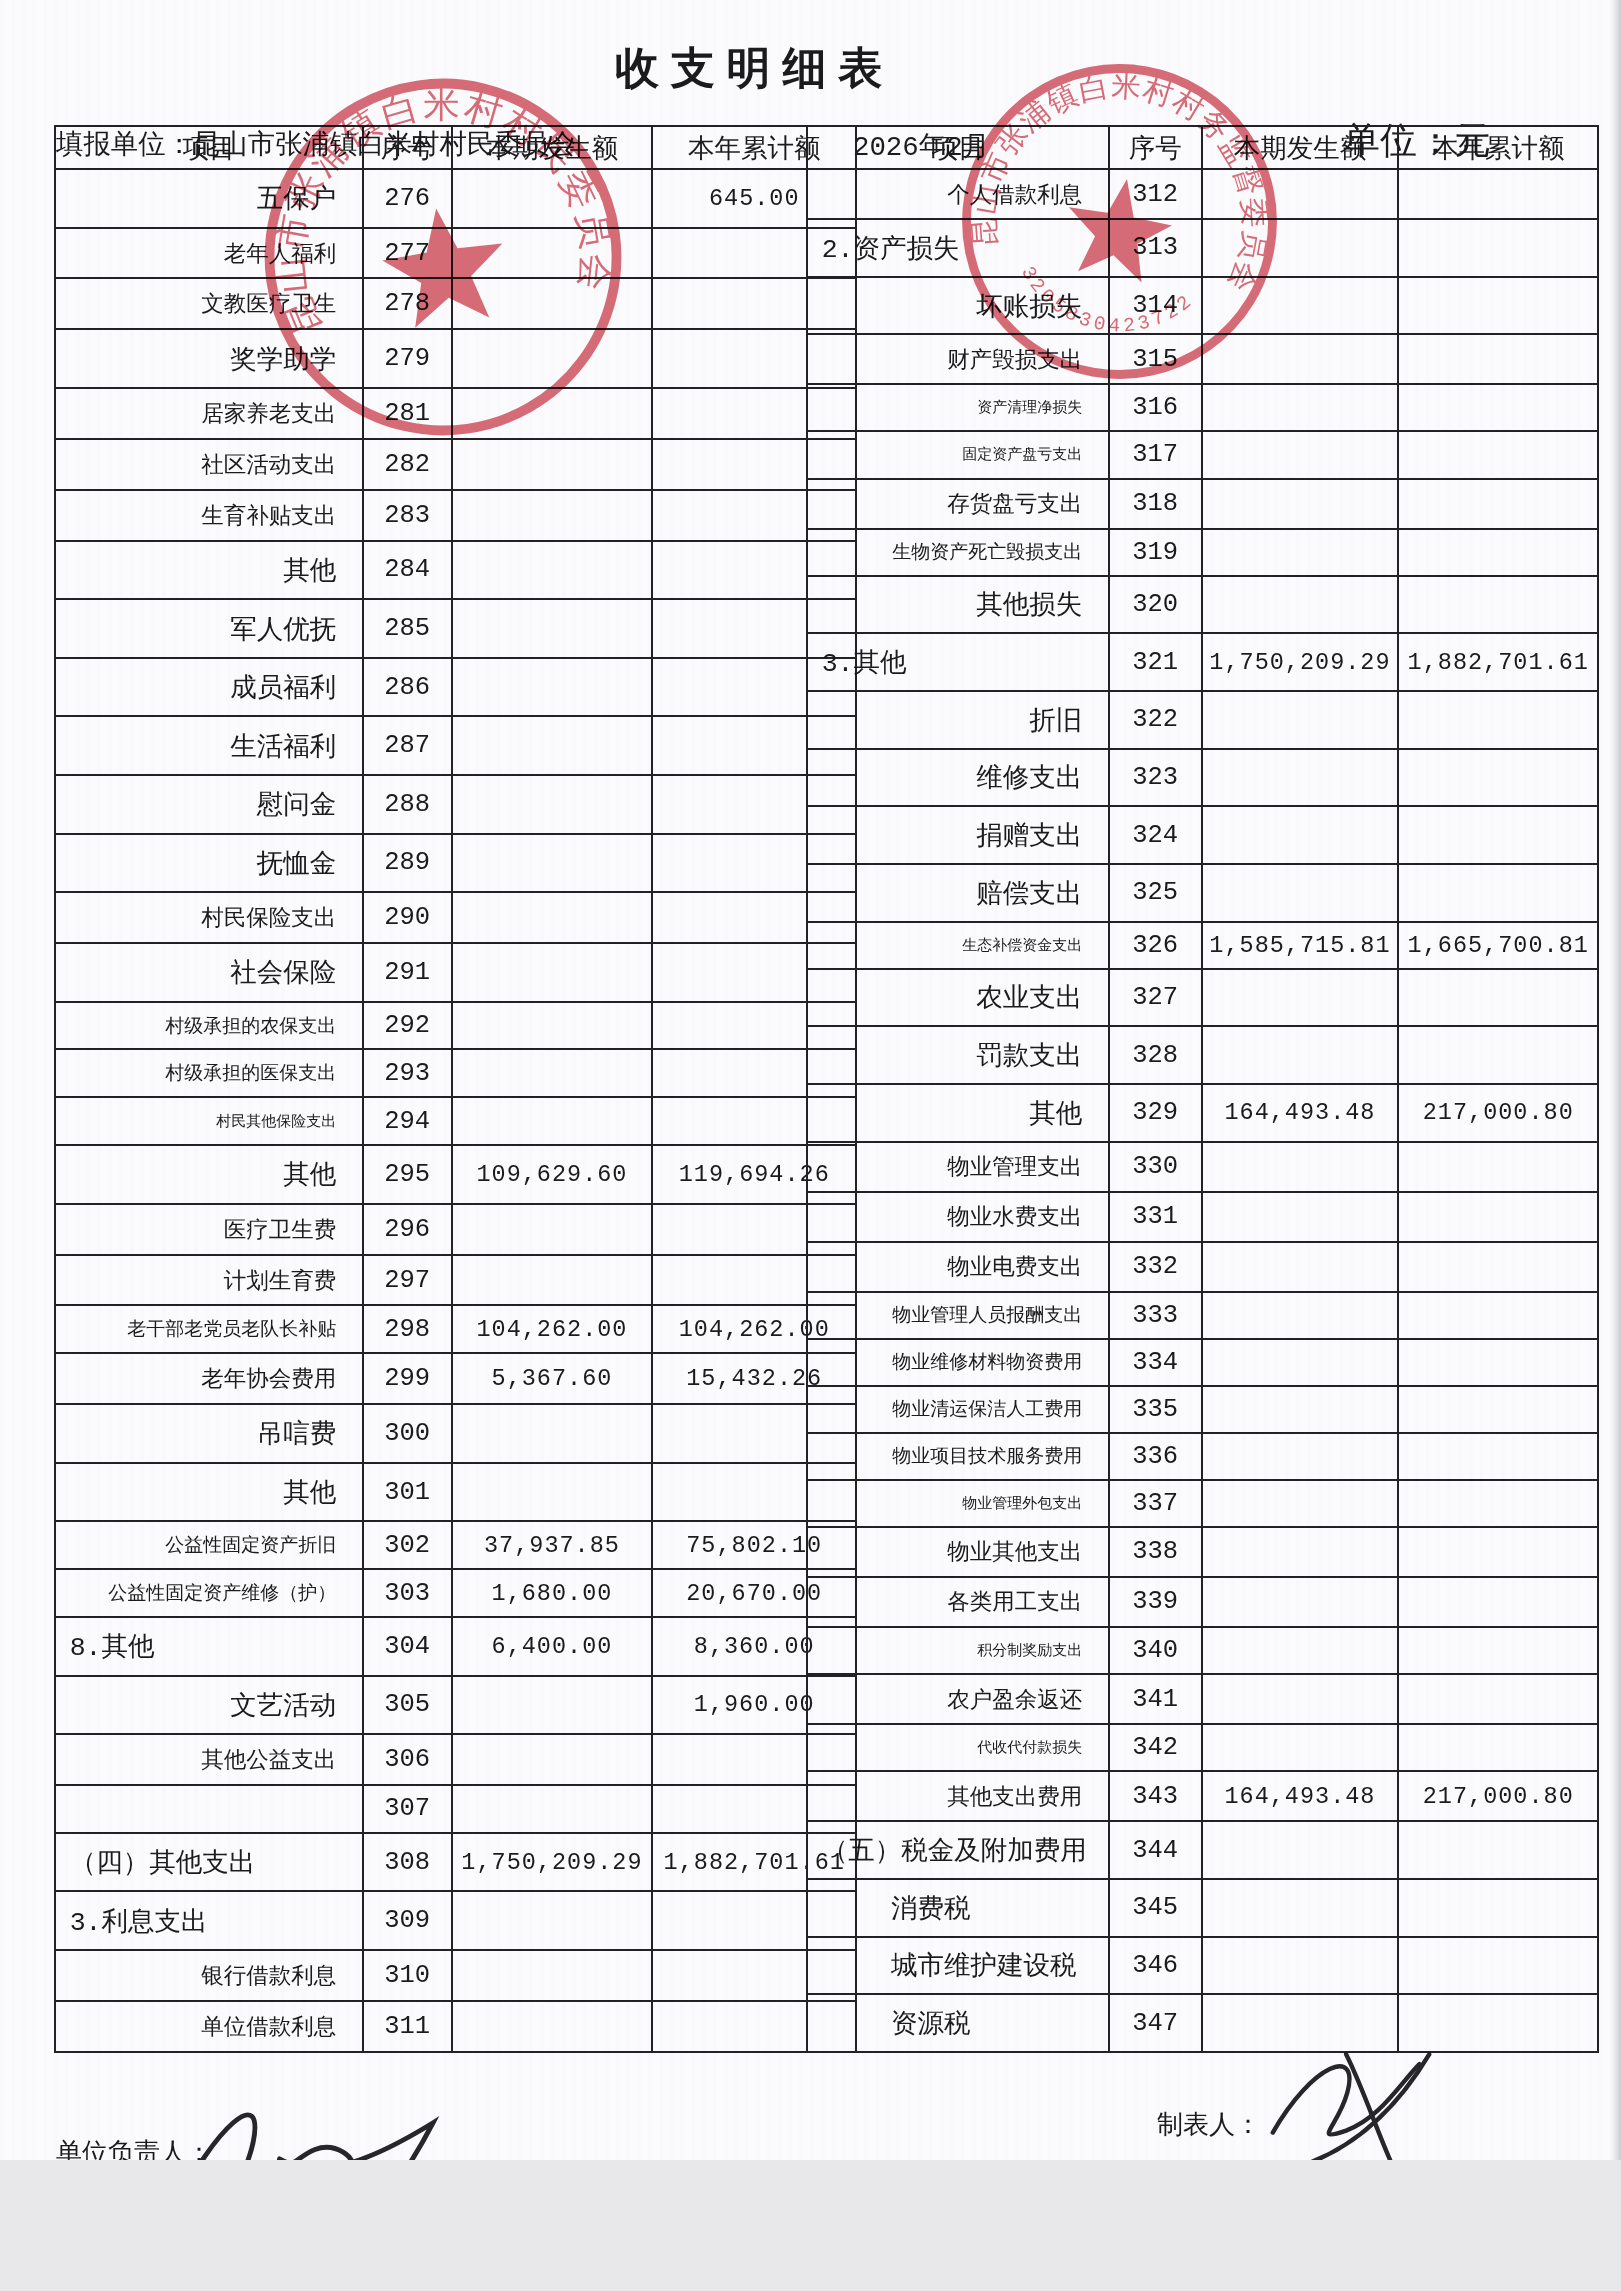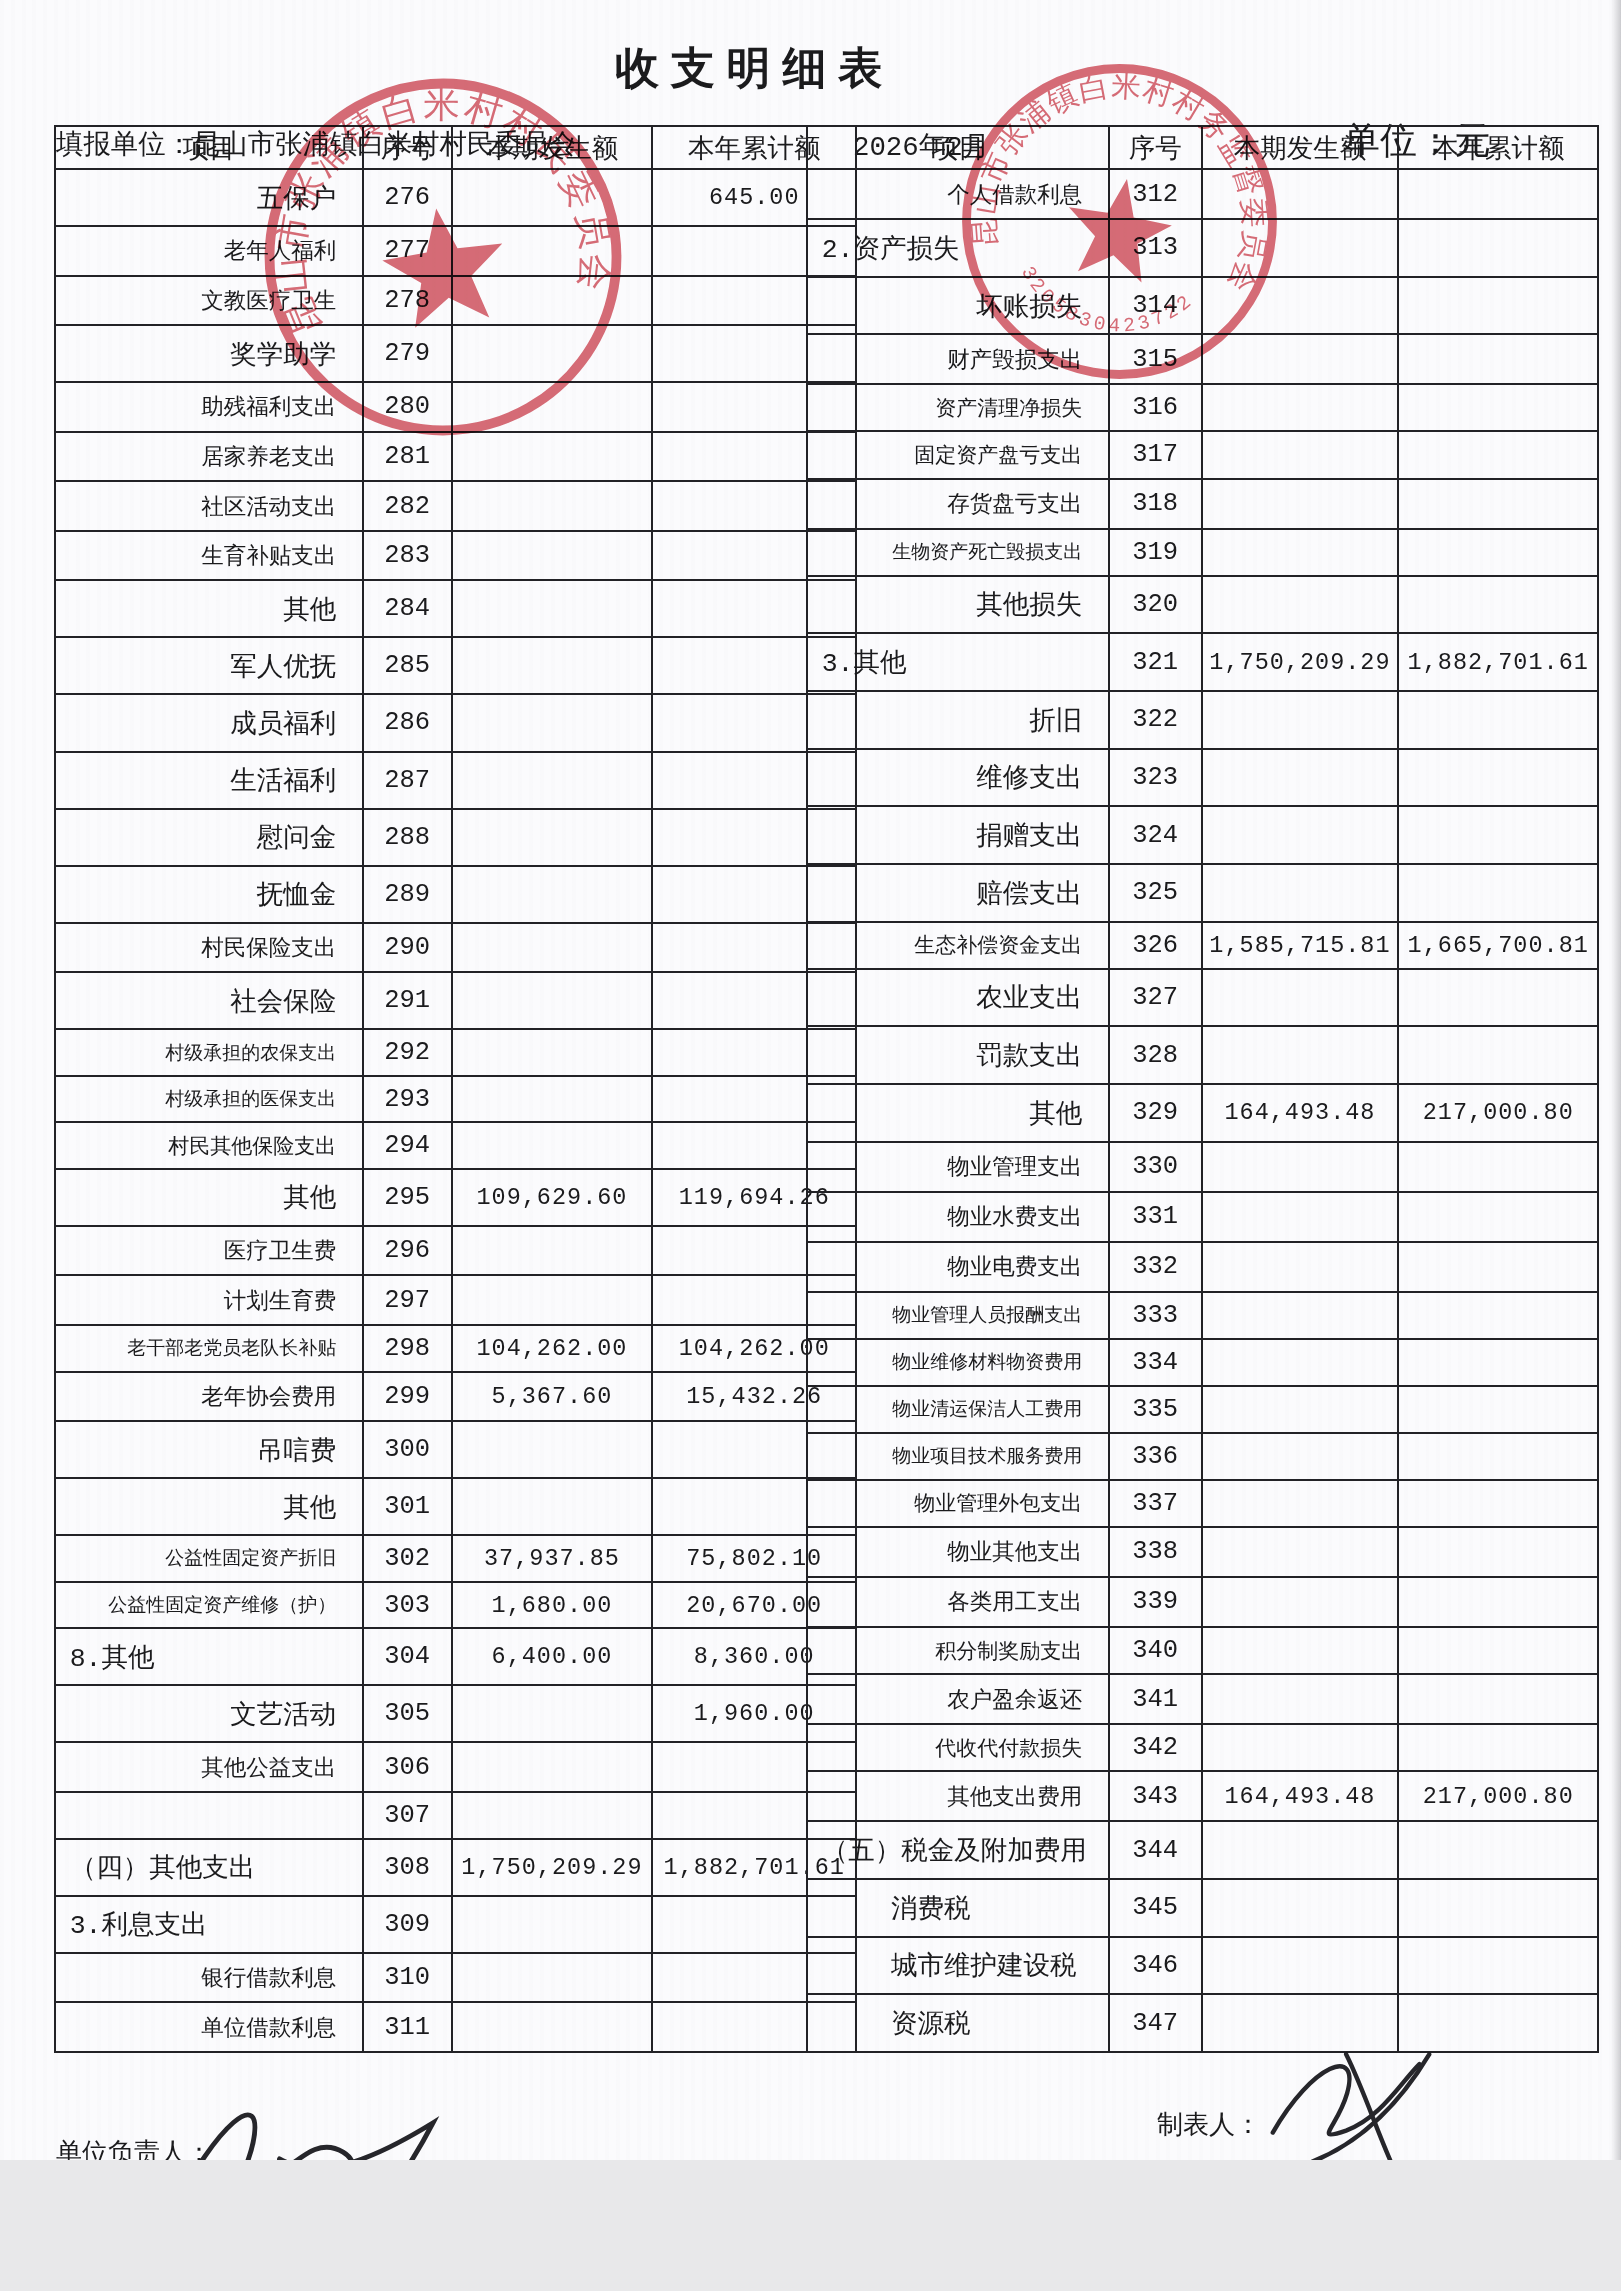--- a/index.html
+++ b/index.html
@@ -22,21 +22,21 @@
   #table-left{left:54px;width:753px;}
   #table-right{left:806px;width:743px;}
   .half th,.half td{border:2px solid #222226;padding:0 5.9px;overflow:hidden;white-space:nowrap;}
   .half thead tr{height:43px;}
   .half th{font-size:26.5px;font-weight:normal;text-align:center;}
   #table-left .c0{width:294px}#table-left .c1{width:75px}#table-left .c2{width:187px}#table-left .c3{width:190px}
   #table-right .c0{width:288px}#table-right .c1{width:79px}#table-right .c2{width:183px}#table-right .c3{width:186px}
   td.item{text-align:right;padding-right:25.5px;}
   td.item.al{text-align:left;padding-left:13.7px;}
   td.item.al2{text-align:left;padding-left:83px;}
-  .s1{font-size:26.5px}.s2{font-size:22.5px}.s3{font-size:21px}.s4{font-size:19px}
+  .s1{font-size:26.5px}.s2{font-size:22.5px}.s3{font-size:15px}.s4{font-size:19px}
   td.no{text-align:center;font-size:25.5px;}
   td.amt{text-align:center;font-size:23.5px;letter-spacing:1px;}
   .stamp{position:absolute;mix-blend-mode:multiply;opacity:.78;}
   #stampL{left:247px;top:61px;transform:rotate(-8deg);}
   #stampR{left:943px;top:45px;transform:rotate(10deg);}
   .footer-label{position:absolute;font-size:26px;}
   #mgr-label{left:56px;top:2135px;}
   #prep-label{left:1157px;top:2107px;}
   .sig{position:absolute;}
   #sigL{left:147px;top:2066px;}
@@ -81,26 +81,20 @@
           <td class="amt c2"></td>
           <td class="amt c3"></td>
         </tr>
         <tr>
           <td class="item s1 c0">奖学助学</td>
           <td class="no c1">279</td>
           <td class="amt c2"></td>
           <td class="amt c3"></td>
         </tr>
         <tr>
-          <td class="item s2 c0">助残福利支出</td>
-          <td class="no c1">280</td>
-          <td class="amt c2"></td>
-          <td class="amt c3"></td>
-        </tr>
-        <tr>
           <td class="item s2 c0">居家养老支出</td>
           <td class="no c1">281</td>
           <td class="amt c2"></td>
           <td class="amt c3"></td>
         </tr>
         <tr>
           <td class="item s2 c0">社区活动支出</td>
           <td class="no c1">282</td>
           <td class="amt c2"></td>
           <td class="amt c3"></td>

